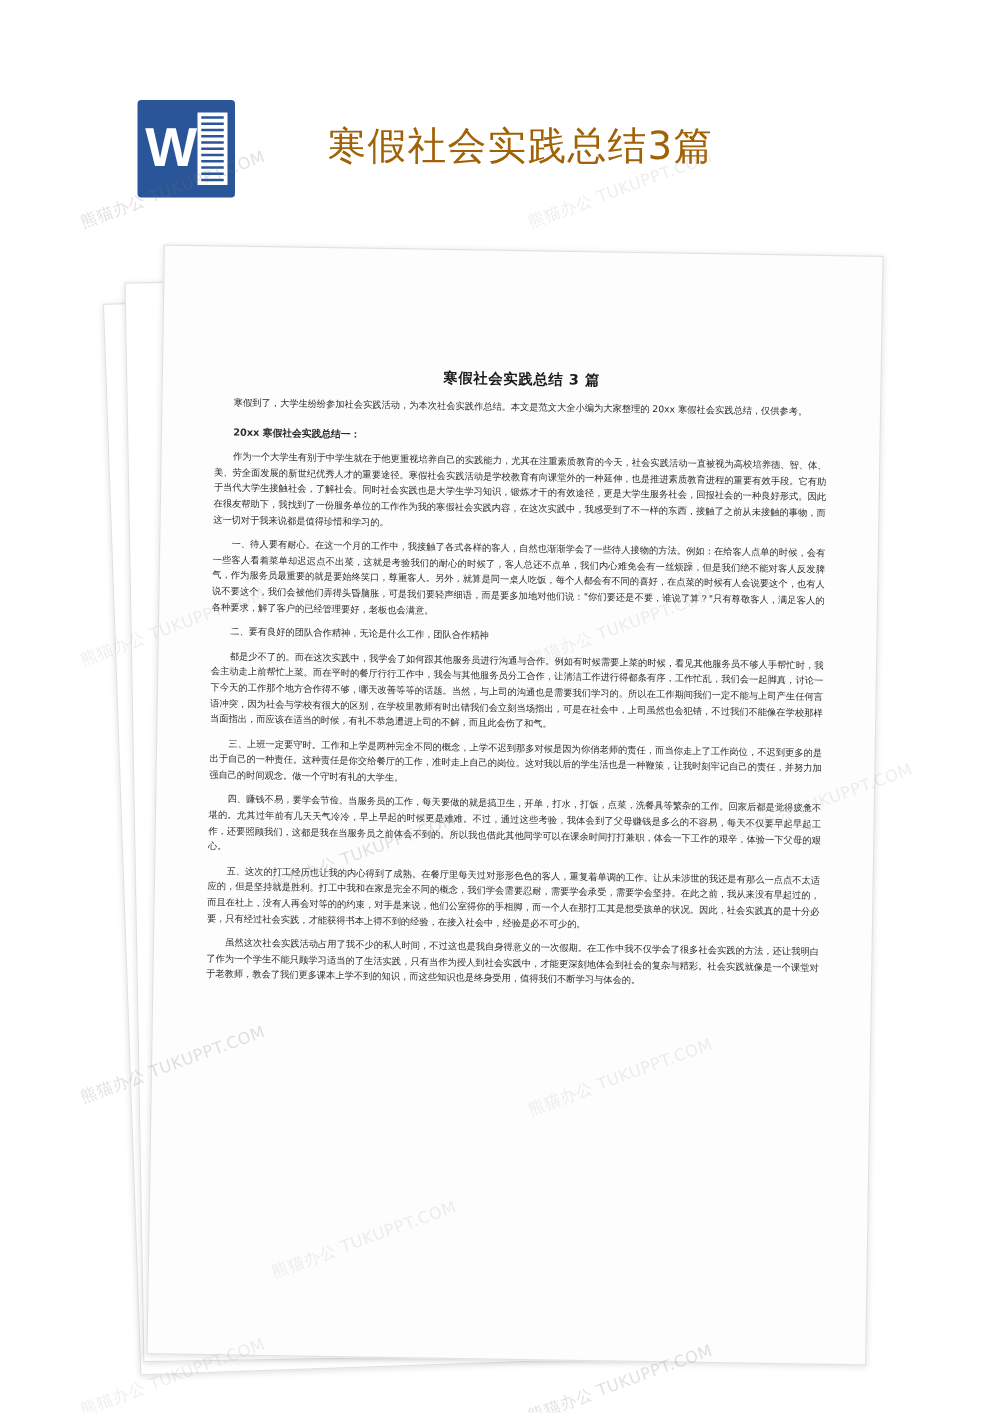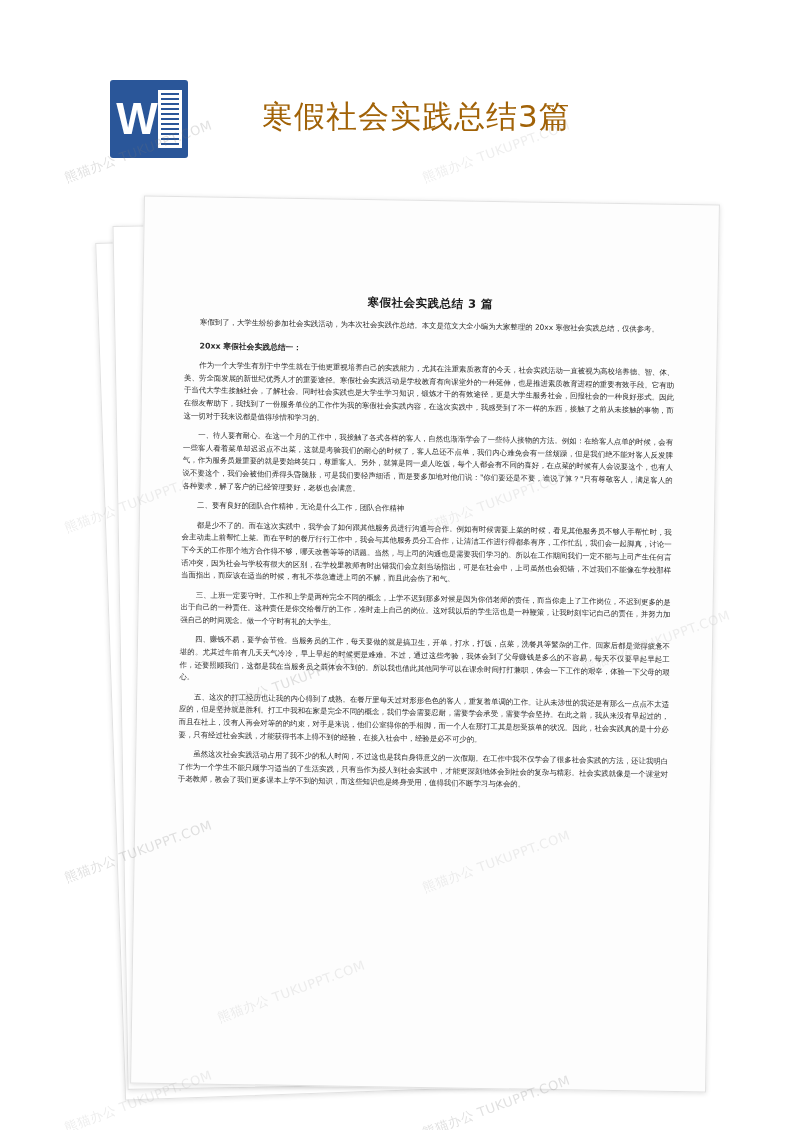--- a/index.html
+++ b/index.html
@@ -67,21 +67,21 @@
     font-size: 31px;
     color: #a16207;
     font-family: "DejaVu Sans", "Liberation Sans", sans-serif;
     letter-spacing: 1px;
     white-space: nowrap;
   }
 
   
   .stack {
     position: absolute;
-    left: 110px;
+    left: 97px;
     top: 195px;
     width: 620px;
     height: 930px;
   }
   .sheet {
     position: absolute;
     background: #ffffff;
     border: 1px solid #e2e2e2;
     box-shadow: 0 1px 5px rgba(0,0,0,0.13);
   }

